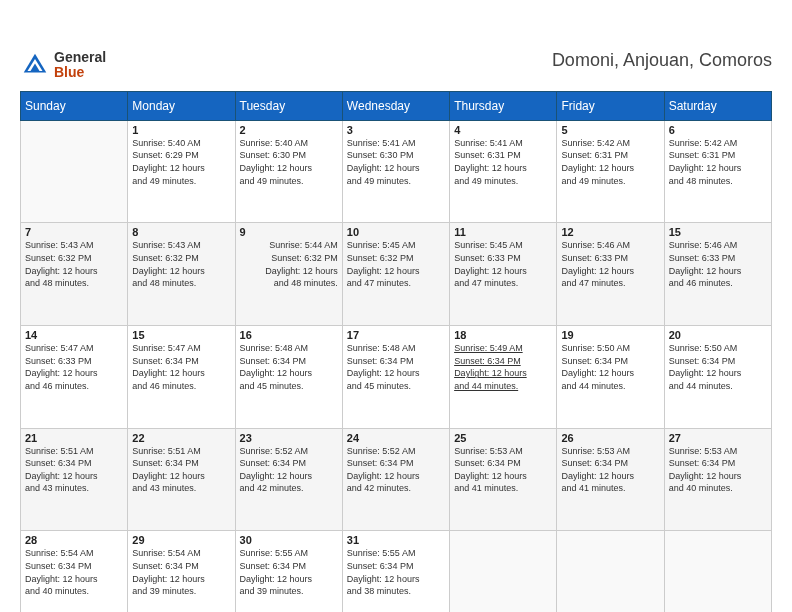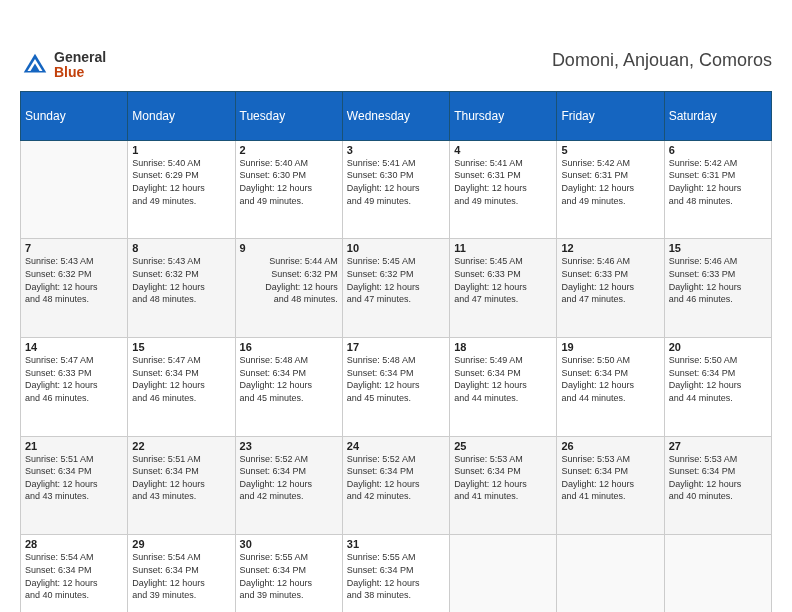--- a/index.html
+++ b/index.html
@@ -59,21 +59,21 @@
       flex: 1;
       border: 1px solid #ccc;
       border-collapse: collapse;
       width: 100%;
       table-layout: fixed;
     }
     .calendar th {
       background: #1565c0;
       color: #fff;
       font-size: 12px;
-      padding: 17px 4px;
+      padding: 7px 4px;
       text-align: left;
       border: 1px solid #1a5276;
       font-weight: normal;
     }
     .calendar td {
       vertical-align: top;
       border: 1px solid #ccc;
       padding: 3px 4px;
       font-size: 9.5px;
       color: #333;
@@ -252,21 +252,21 @@
           </td>
           <td>
             <span class="day-num">17</span>
             <div class="day-info" style="white-space: pre-line;">Sunrise: 5:48 AM
 Sunset: 6:34 PM
 Daylight: 12 hours
 and 45 minutes.</div>
           </td>
           <td>
             <span class="day-num">18</span>
-            <div class="day-info" style="white-space: pre-line;">Sunrise: 5:49 AM
+            <div class="day-info" style="white-space: pre-line; text-decoration: underline;">Sunrise: 5:49 AM
 Sunset: 6:34 PM
 Daylight: 12 hours
 and 44 minutes.</div>
           </td>
           <td>
             <span class="day-num">19</span>
             <div class="day-info" style="white-space: pre-line;">Sunrise: 5:50 AM
 Sunset: 6:34 PM
 Daylight: 12 hours
 and 44 minutes.</div>

